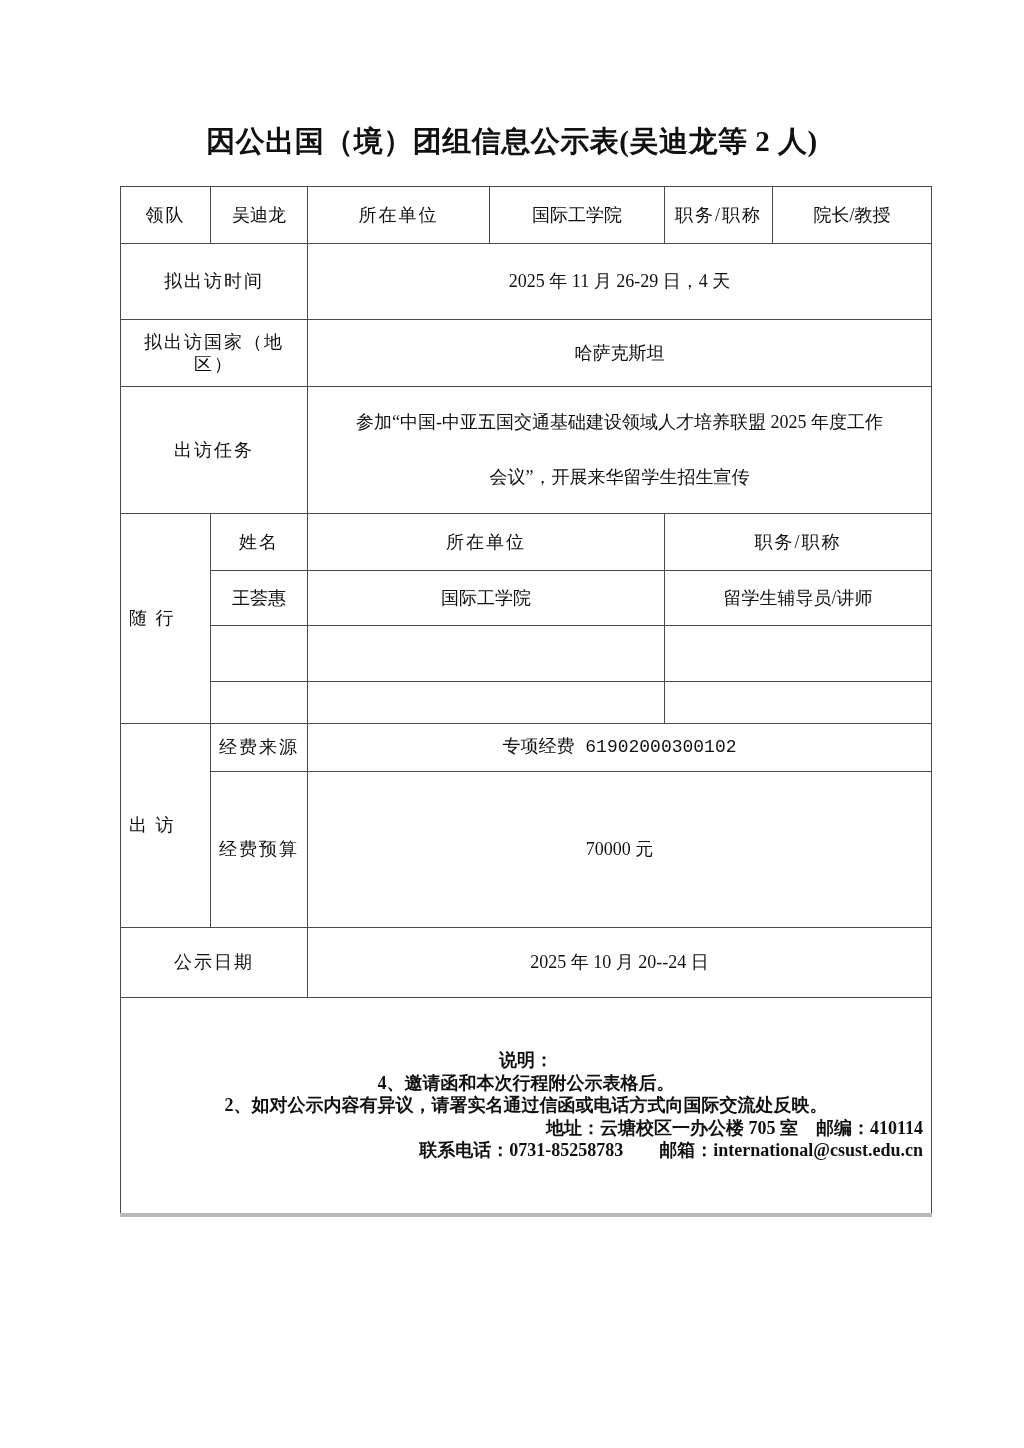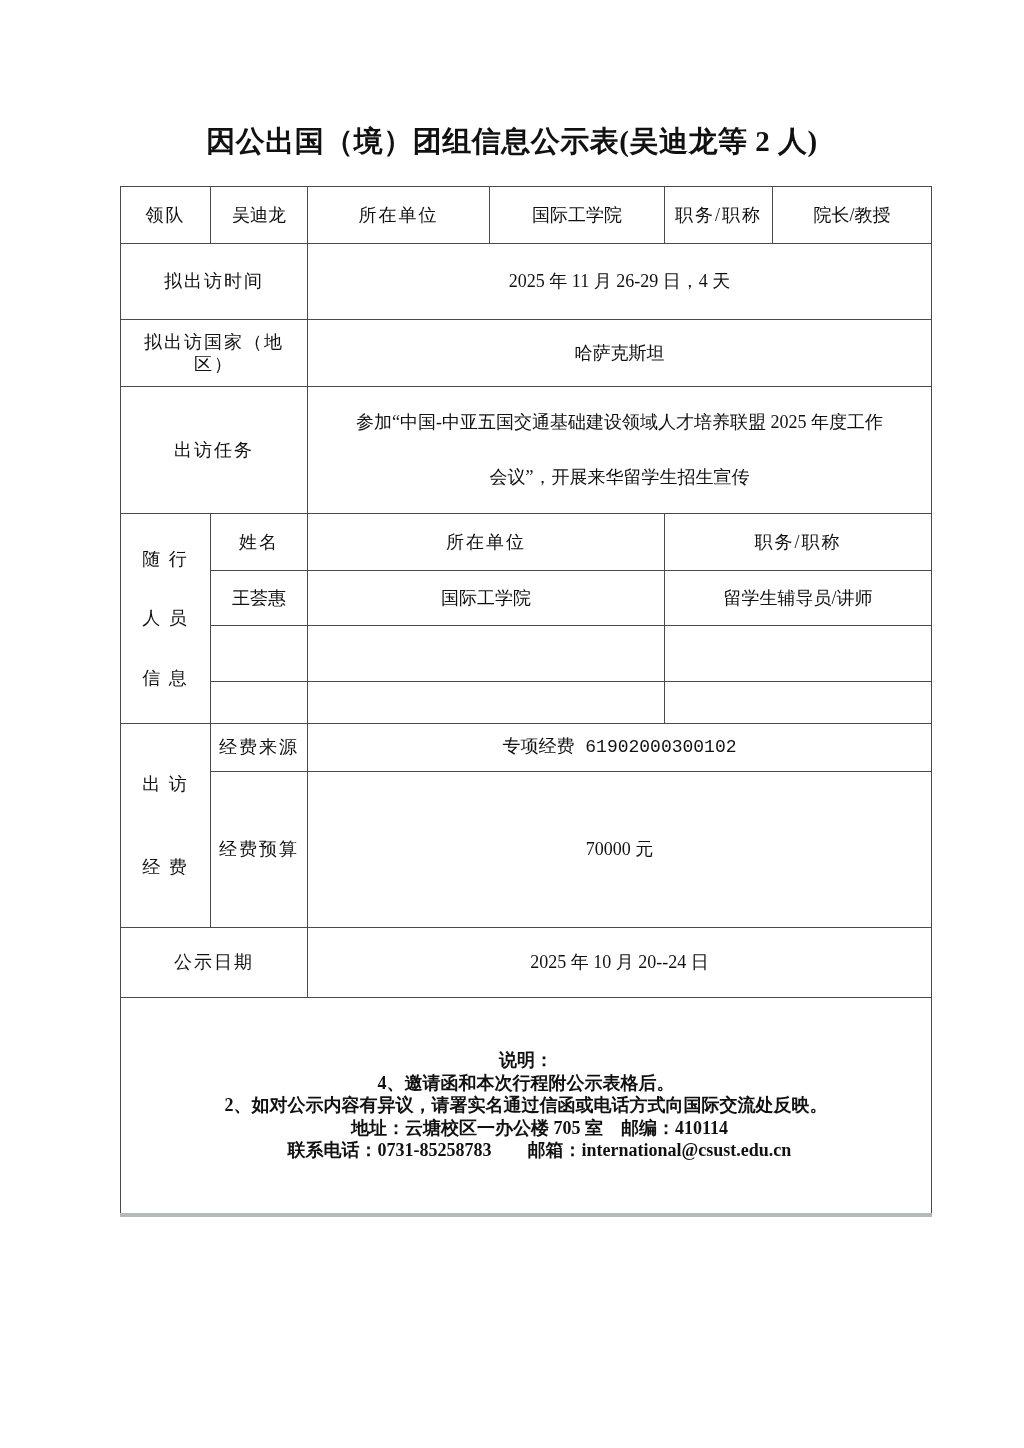--- a/index.html
+++ b/index.html
@@ -62,21 +62,21 @@
 
   .lab { letter-spacing: 2px; }
   .val-down { padding-top: 9px; }
   .left { text-align: left; padding-left: 3px; }
   .name-left { text-align: left; padding-left: 2px; font-family: Liberation Serif, serif; }
 
   .mission-line { line-height: 55px; white-space: nowrap; }
 
   .vstack {
     display: flex;
-    flex-direction: column;
+    flex-direction: row;
     align-items: center;
     height: 100%;
   }
   .vstack.companion { gap: 37px; }
   .vstack.funding   { gap: 60px; }
   .vstack span { display: block; white-space: pre; letter-spacing: 2px; }
 
   .src-val {
     text-align: left;
     vertical-align: middle;
@@ -87,21 +87,21 @@
   .budget-val {
     text-align: center;
     padding-right: 225px;
   }
   .notes {
     text-align: left;
     vertical-align: top;
     padding: 2px 8px 0 5px;
     line-height: 46px;
   }
-  .notes .indent { padding-left: 27px; }
+  .notes .indent { padding-left: 27px; text-align: right; }
   .notes div { white-space: nowrap; font-weight: bold; }
 </style>
 </head>
 <body>
 
 <div class="page">
 
   <h1 class="title">因公出国（境）团组信息公示表(吴迪龙等 2 人)</h1>
 
   <table class="form">

